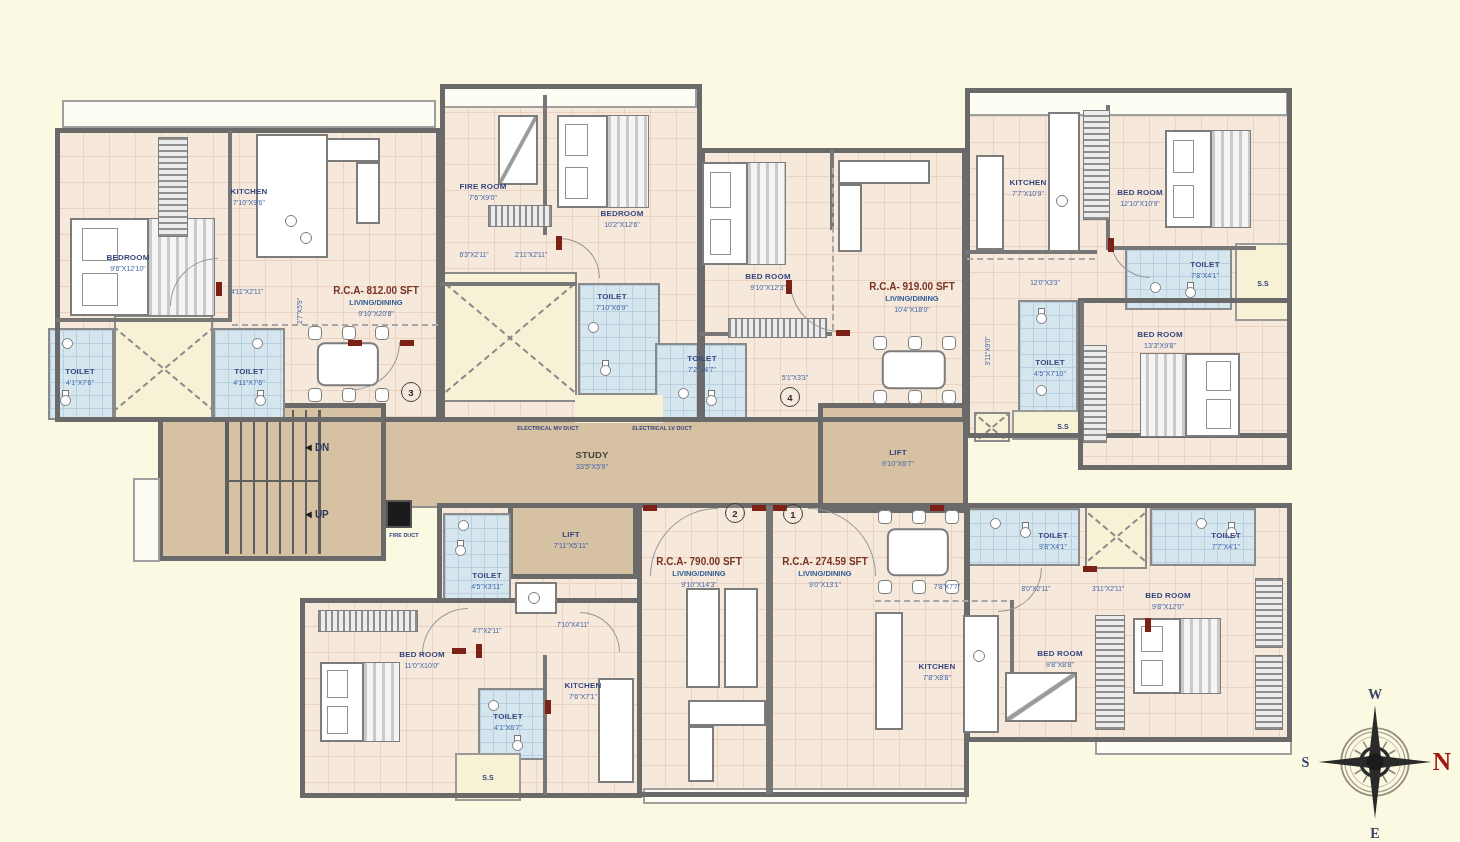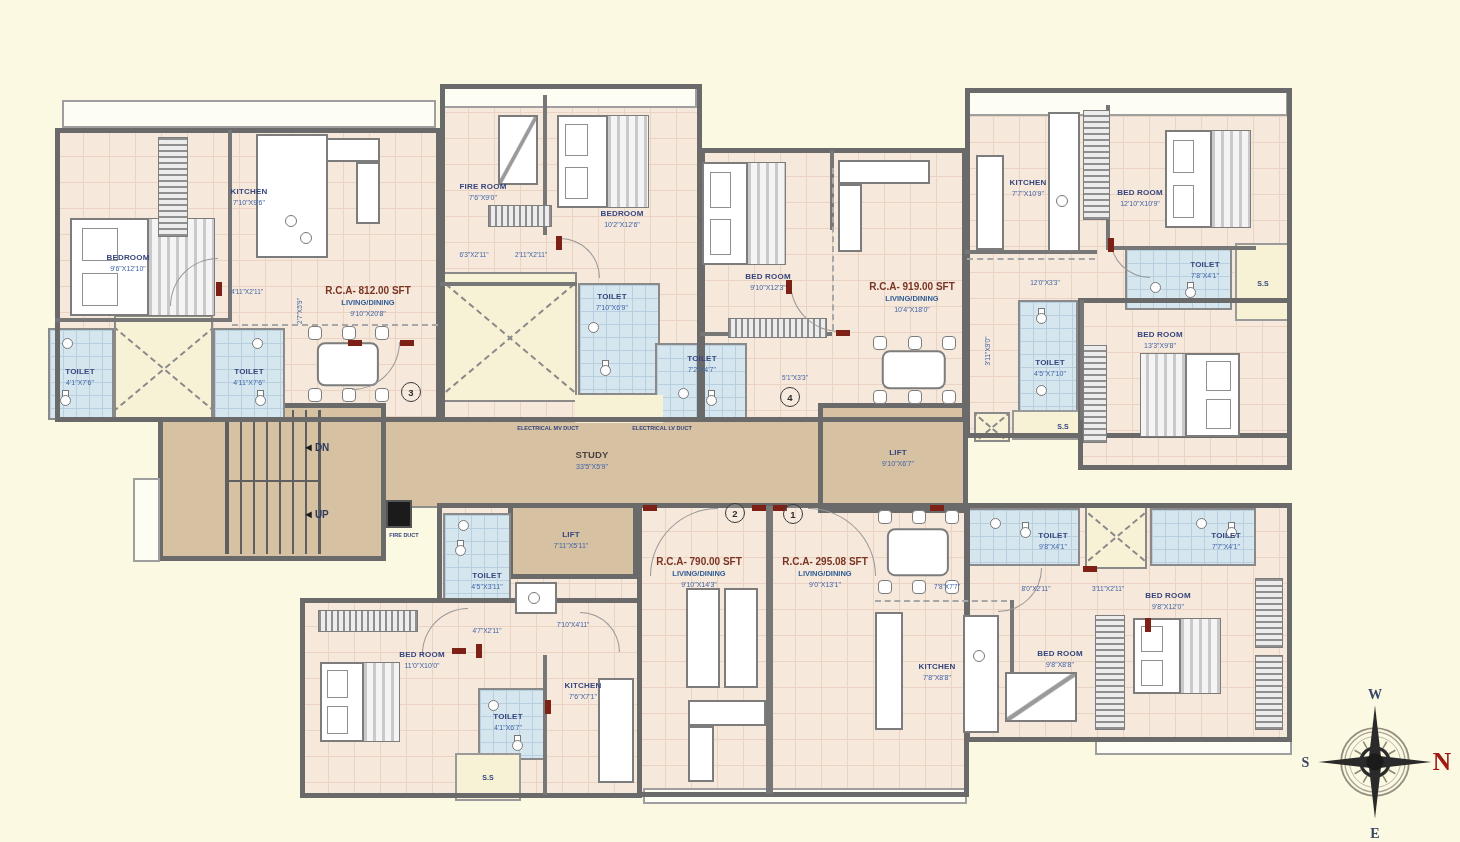--- a/index.html
+++ b/index.html
@@ -389,37 +389,37 @@
   </div>
   <div class="rl" style="left:1053px;top:541px;">
     <span class="nm">TOILET</span>
     <span class="dm">9'8"X4'1"</span>
   </div>
   <div class="rl" style="left:1226px;top:541px;">
     <span class="nm">TOILET</span>
     <span class="dm">7'7"X4'1"</span>
   </div>
 
-  <div class="rca" style="left:368px;top:301px;">
+  <div class="rca" style="left:376px;top:301px;">
     <span class="t">R.C.A- 812.00 SFT</span>
     <span class="s">LIVING/DINING</span>
     <span class="d">9'10"X20'8"</span>
   </div>
   <div class="rca" style="left:912px;top:297px;">
     <span class="t">R.C.A- 919.00 SFT</span>
     <span class="s">LIVING/DINING</span>
     <span class="d">10'4"X18'0"</span>
   </div>
   <div class="rca" style="left:699px;top:572px;">
     <span class="t">R.C.A- 790.00 SFT</span>
     <span class="s">LIVING/DINING</span>
     <span class="d">9'10"X14'3"</span>
   </div>
   <div class="rca" style="left:825px;top:572px;">
-    <span class="t">R.C.A- 295.08 SFT</span>
+    <span class="t">R.C.A- 274.59 SFT</span>
     <span class="s">LIVING/DINING</span>
     <span class="d">9'0"X13'1"</span>
   </div>
 
   <div class="rl lob" style="left:592px;top:460px;">
     <span class="nm">STUDY</span>
     <span class="dm">33'5"X5'9"</span>
   </div>
   <div class="rl" style="left:898px;top:458px;">
     <span class="nm">LIFT</span>

